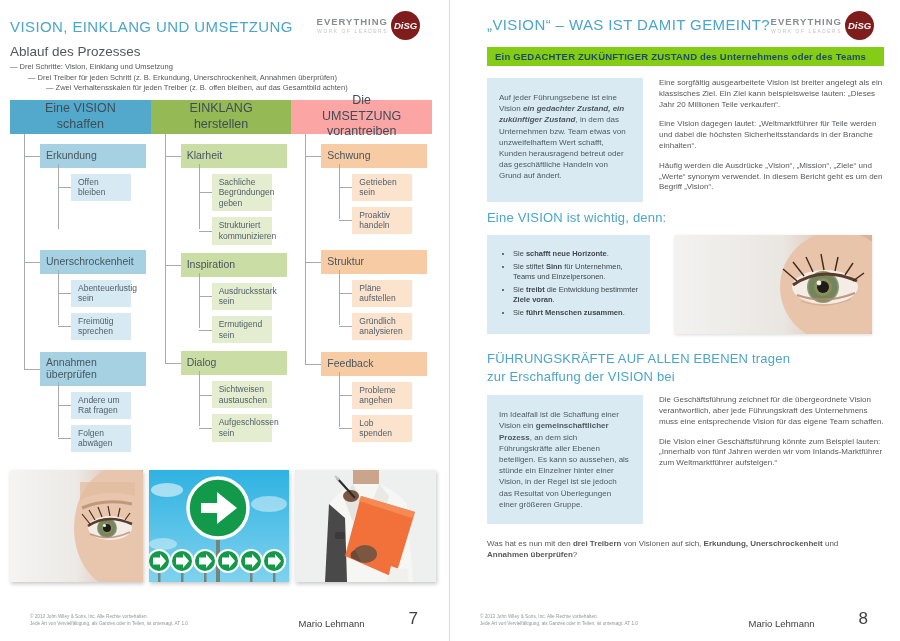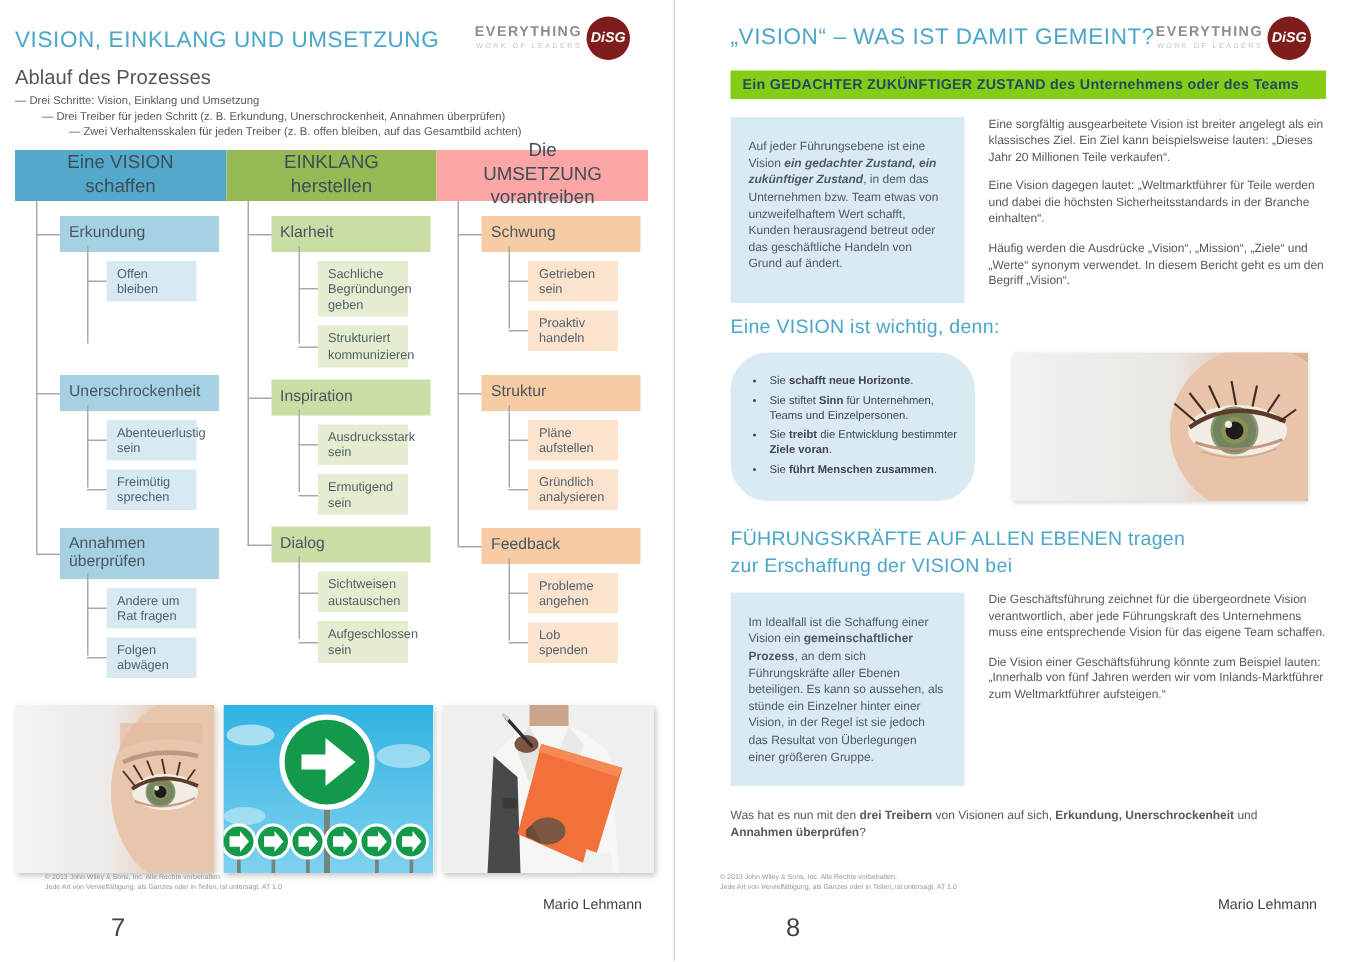--- a/index.html
+++ b/index.html
@@ -15,21 +15,21 @@
   .b{font-weight:bold;}
   .i{font-style:italic;}
   .ptitle{font-size:15px;letter-spacing:.4px;color:#4BA6C9;}
   .logo{position:absolute;top:11px;display:flex;align-items:flex-start;}
   .logo-l{right:30px;} .logo-r{right:26px;}
   .logo-text{text-align:right;padding-top:5px;}
   .logo-top{font-size:9.5px;letter-spacing:1px;color:#8a8d8f;font-weight:bold;}
   .logo-sub{font-size:4.8px;letter-spacing:1.6px;color:#c0c3c5;margin-top:2px;}
   .logo-circle{width:29px;height:29px;border-radius:50%;background:#7f1d1d;color:#fff;
     font-weight:bold;font-style:italic;font-size:9.5px;display:flex;align-items:center;justify-content:center;margin-left:3px;}
-  .pfooter{position:absolute;bottom:12px;left:30px;right:22px;display:flex;align-items:flex-start;flex-direction:column;}
+  .pfooter{position:absolute;bottom:12px;left:30px;right:22px;display:flex;align-items:flex-end;}
   .pf-copy{font-size:6px;line-height:1.5;color:#939598;transform:scale(.78);transform-origin:0 50%;white-space:nowrap;}
   .pf-author{margin-left:auto;font-size:9.5px;color:#414042;}
   .pf-num{margin-left:44px;margin-right:10px;font-size:17px;color:#414042;}
 
   
   .p7-inner{padding:18px 18px 0 10px;}
   .sec-title{font-size:13.5px;color:#54565A;margin-top:9px;}
   .notes{margin-top:3px;font-size:7.5px;color:#57585a;line-height:1.4;}
   .notes div:nth-child(2){padding-left:18px;}
   .notes div:nth-child(3){padding-left:36px;}
@@ -70,21 +70,21 @@
   .banner{margin-top:14px;background:#84cc16;color:#1E4B5E;font-size:9.5px;font-weight:bold;
           padding:4px 8px;letter-spacing:.2px;}
   .defrow{display:flex;gap:16px;margin-top:12px;}
   .bluebox{width:156px;flex:0 0 156px;background:#D9EAF3;padding:14px 12px;font-size:8px;line-height:1.4;color:#4E5A61;}
   .def-box{min-height:96px;}
   .pcol{flex:1;font-size:8px;line-height:1.35;color:#58595B;}
   .pcol p{margin:0 0 9px 0;}
   .subhead{font-size:13px;color:#4BA6C9;letter-spacing:.2px;}
   .imp-head{margin-top:8px;}
   .improw{display:flex;margin-top:10px;}
-  .impbox{width:163px;flex:0 0 163px;min-height:94px;background:#D9EAF3;display:flex;align-items:center;border-radius:25px;}
+  .impbox{width:163px;flex:0 0 163px;min-height:94px;background:#D9EAF3;display:flex;align-items:center;}
   .impbox ul{margin:0;padding:10px 10px 10px 26px;font-size:7.5px;line-height:1.4;color:#3F474C;}
   .impbox li{margin-bottom:2px;}
   .eyephoto{margin-left:25px;width:197px;height:99px;box-shadow:0 1px 3px rgba(0,0,0,.15);}
   .lead-head{margin-top:16px;line-height:1.35;}
   .leadrow{display:flex;gap:16px;margin-top:10px;}
   .closing{margin-top:14px;font-size:8px;line-height:1.4;color:#58595B;padding-right:10px;}
 </style>
 </head>
 <body>
 

